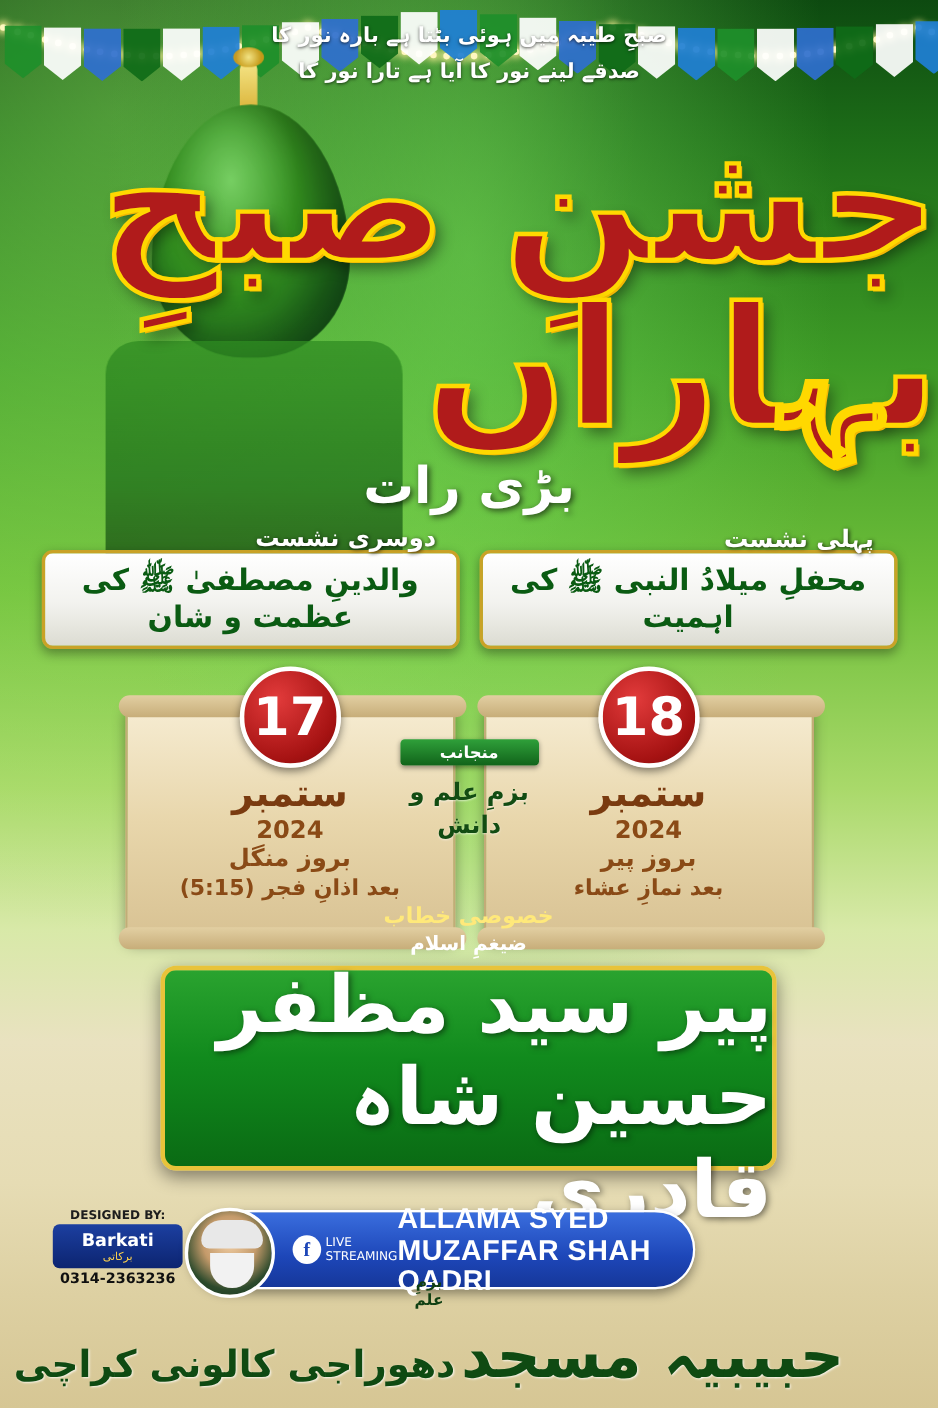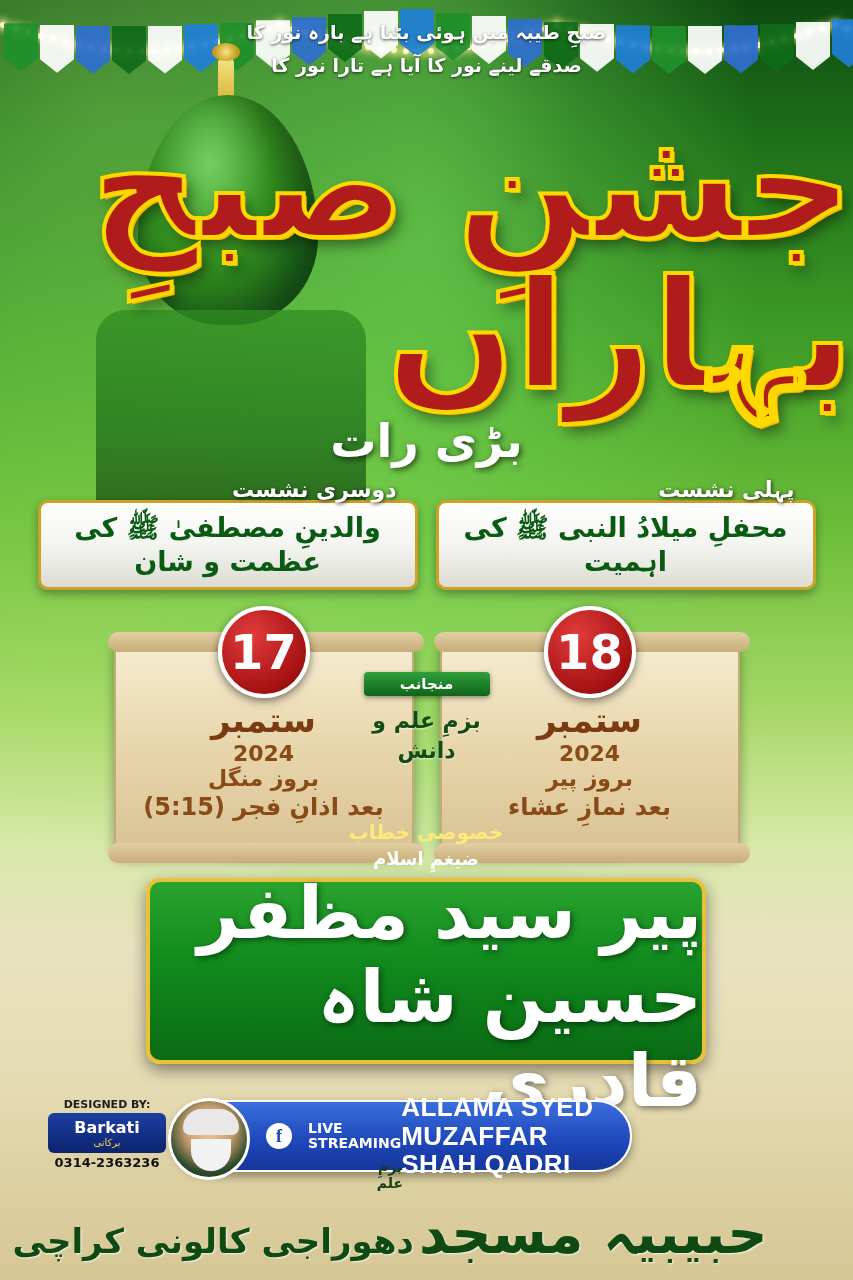--- a/index.html
+++ b/index.html
@@ -145,21 +145,21 @@
     width:92px; height:92px; border-radius:50%;
     background:radial-gradient(circle at 35% 30%, #e23b3b 0%, #a51212 70%, #780b0b 100%);
     border:4px solid #ffffff;
     box-shadow:0 3px 8px rgba(0,0,0,.5);
     color:#fff; font-size:48px; font-weight:bold;
     display:flex; align-items:center; justify-content:center;
   }
   .scroll-inner { direction:rtl; text-align:center; padding-top:26px; }
   .scroll-month { font-size:34px; font-weight:bold; color:#7a3b10; line-height:1.2; }
   .scroll-year  { font-size:22px; font-weight:bold; color:#8a4a16; }
-  .scroll-time  { font-size:24px; font-weight:bold; color:#8a4a16; margin-top:2px; }
+  .scroll-time  { font-size:20px; font-weight:bold; color:#8a4a16; margin-top:2px; }
 
   .center-tag {
     position:absolute; top:672px; left:50%; transform:translateX(-50%);
     width:126px; text-align:center; direction:rtl; z-index:6;
   }
   .tag-ribbon {
     background:linear-gradient(180deg,#2fa03a,#11631a);
     color:#fff; font-size:15px; font-weight:bold;
     padding:3px 6px; border-radius:4px;
     box-shadow:0 2px 5px rgba(0,0,0,.4);
@@ -222,21 +222,21 @@
   .avatar .beard {
     position:absolute; left:20px; top:38px; width:40px; height:32px;
     background:#f2f2f2; border-radius:0 0 22px 22px;
   }
   .fb {
     margin-left:92px; width:26px; height:26px; border-radius:50%;
     background:#ffffff; color:#1d46b8; font-weight:bold; font-size:18px;
     display:flex; align-items:center; justify-content:center;
     font-family:"Liberation Serif", serif;
   }
-  .live-lbl { color:#ffffff; font-size:14px; font-weight:bold; margin-left:16px; line-height:1.05; }
+  .live-lbl { color:#ffffff; font-size:11px; font-weight:normal; margin-left:4px; line-height:1.05; }
   .live-names {
     flex:1; text-align:left; color:#ffffff; font-weight:bold;
     font-size:26px; line-height:1.1; letter-spacing:.5px;
     font-family:"Liberation Sans", sans-serif;
     padding-right:10px;
   }
 
   
   .venue {
     position:absolute; left:0; bottom:14px; width:780px;

